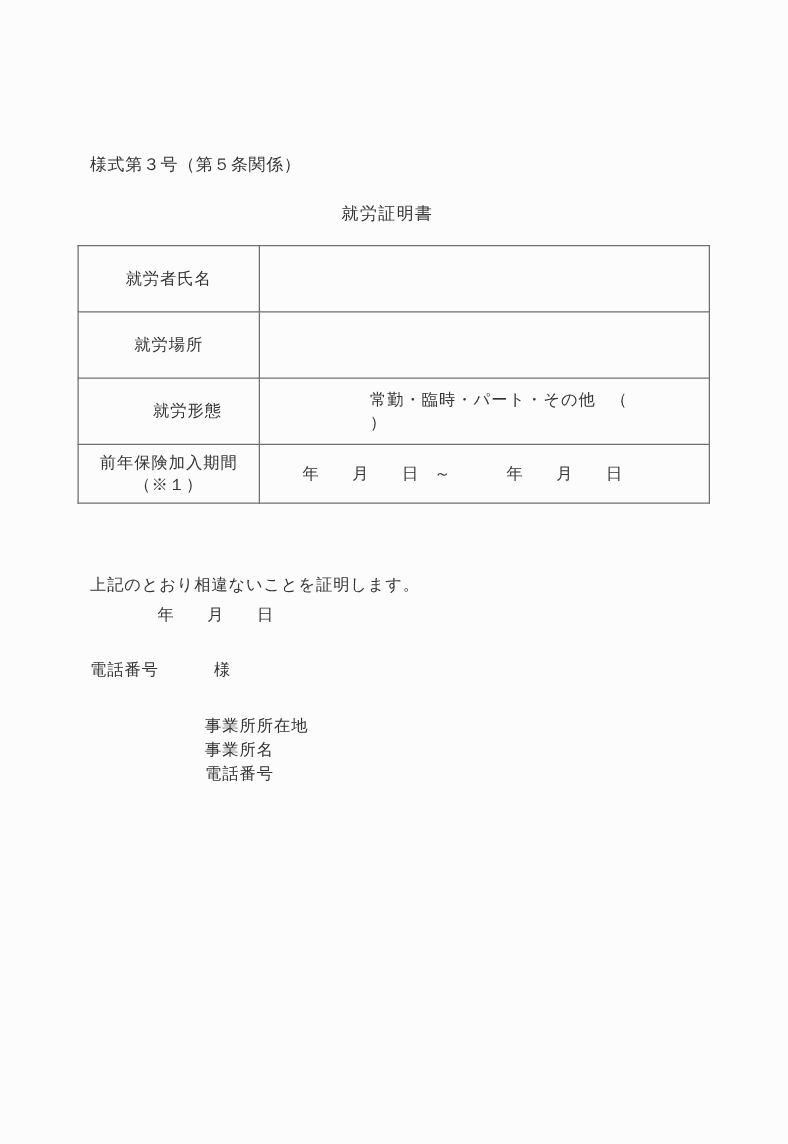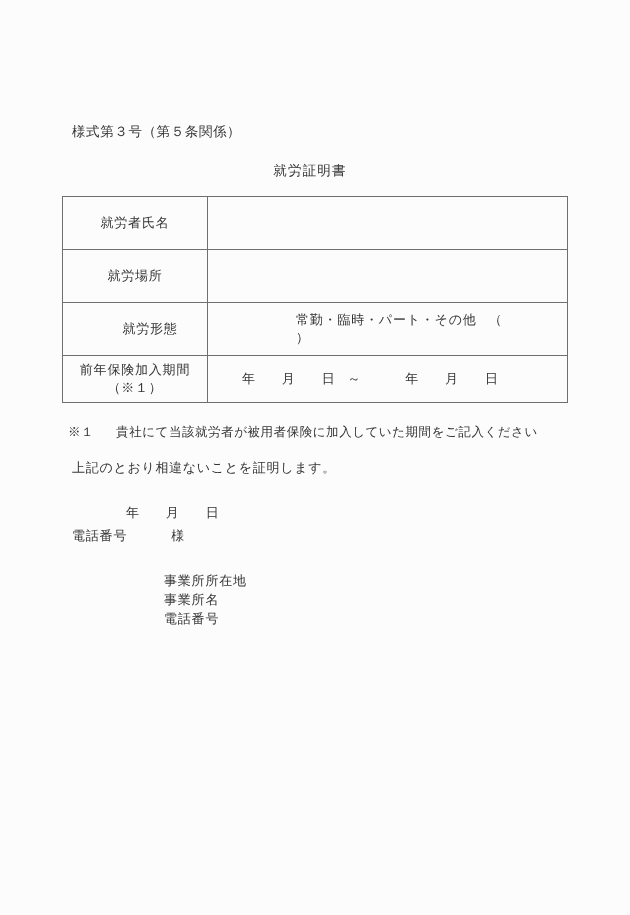--- a/index.html
+++ b/index.html
@@ -106,21 +106,21 @@
     top: 459px;
     font-size: 13px;
     letter-spacing: 0.7px;
     white-space: nowrap;
   }
 
   
   .date-line {
     position: absolute;
     left: 126px;
-    top: 504px;
+    top: 483px;
     font-size: 13px;
     letter-spacing: 0.8px;
     white-space: nowrap;
   }
   .addressee {
     position: absolute;
     left: 72px;
     top: 527px;
     font-size: 13px;
     letter-spacing: 0.8px;
@@ -188,23 +188,20 @@
         </td>
         <td class="value">
           <span class="value-center">
             <span>年</span><span class="gap-m"></span><span>月</span><span class="gap-m"></span><span>日</span><span class="gap-s"></span><span>～</span><span class="gap-l"></span><span>年</span><span class="gap-m"></span><span>月</span><span class="gap-m"></span><span>日</span>
           </span>
         </td>
       </tr>
     </tbody>
   </table>
 
-  <div class="note-line">
-    <span class="note-mark">※１</span><span class="note-gap"></span><span>貴社にて当該就労者が被用者保険に加入していた期間をご記入ください</span>
-  </div>
 
   <div class="statement">上記のとおり相違ないことを証明します。</div>
 
   <div class="date-line">
     <span>年</span><span class="gap-m"></span><span>月</span><span class="gap-m"></span><span>日</span>
   </div>
 
   <div class="addressee">
     <span>電話番号</span><span class="gap-l"></span><span>様</span>
   </div>

